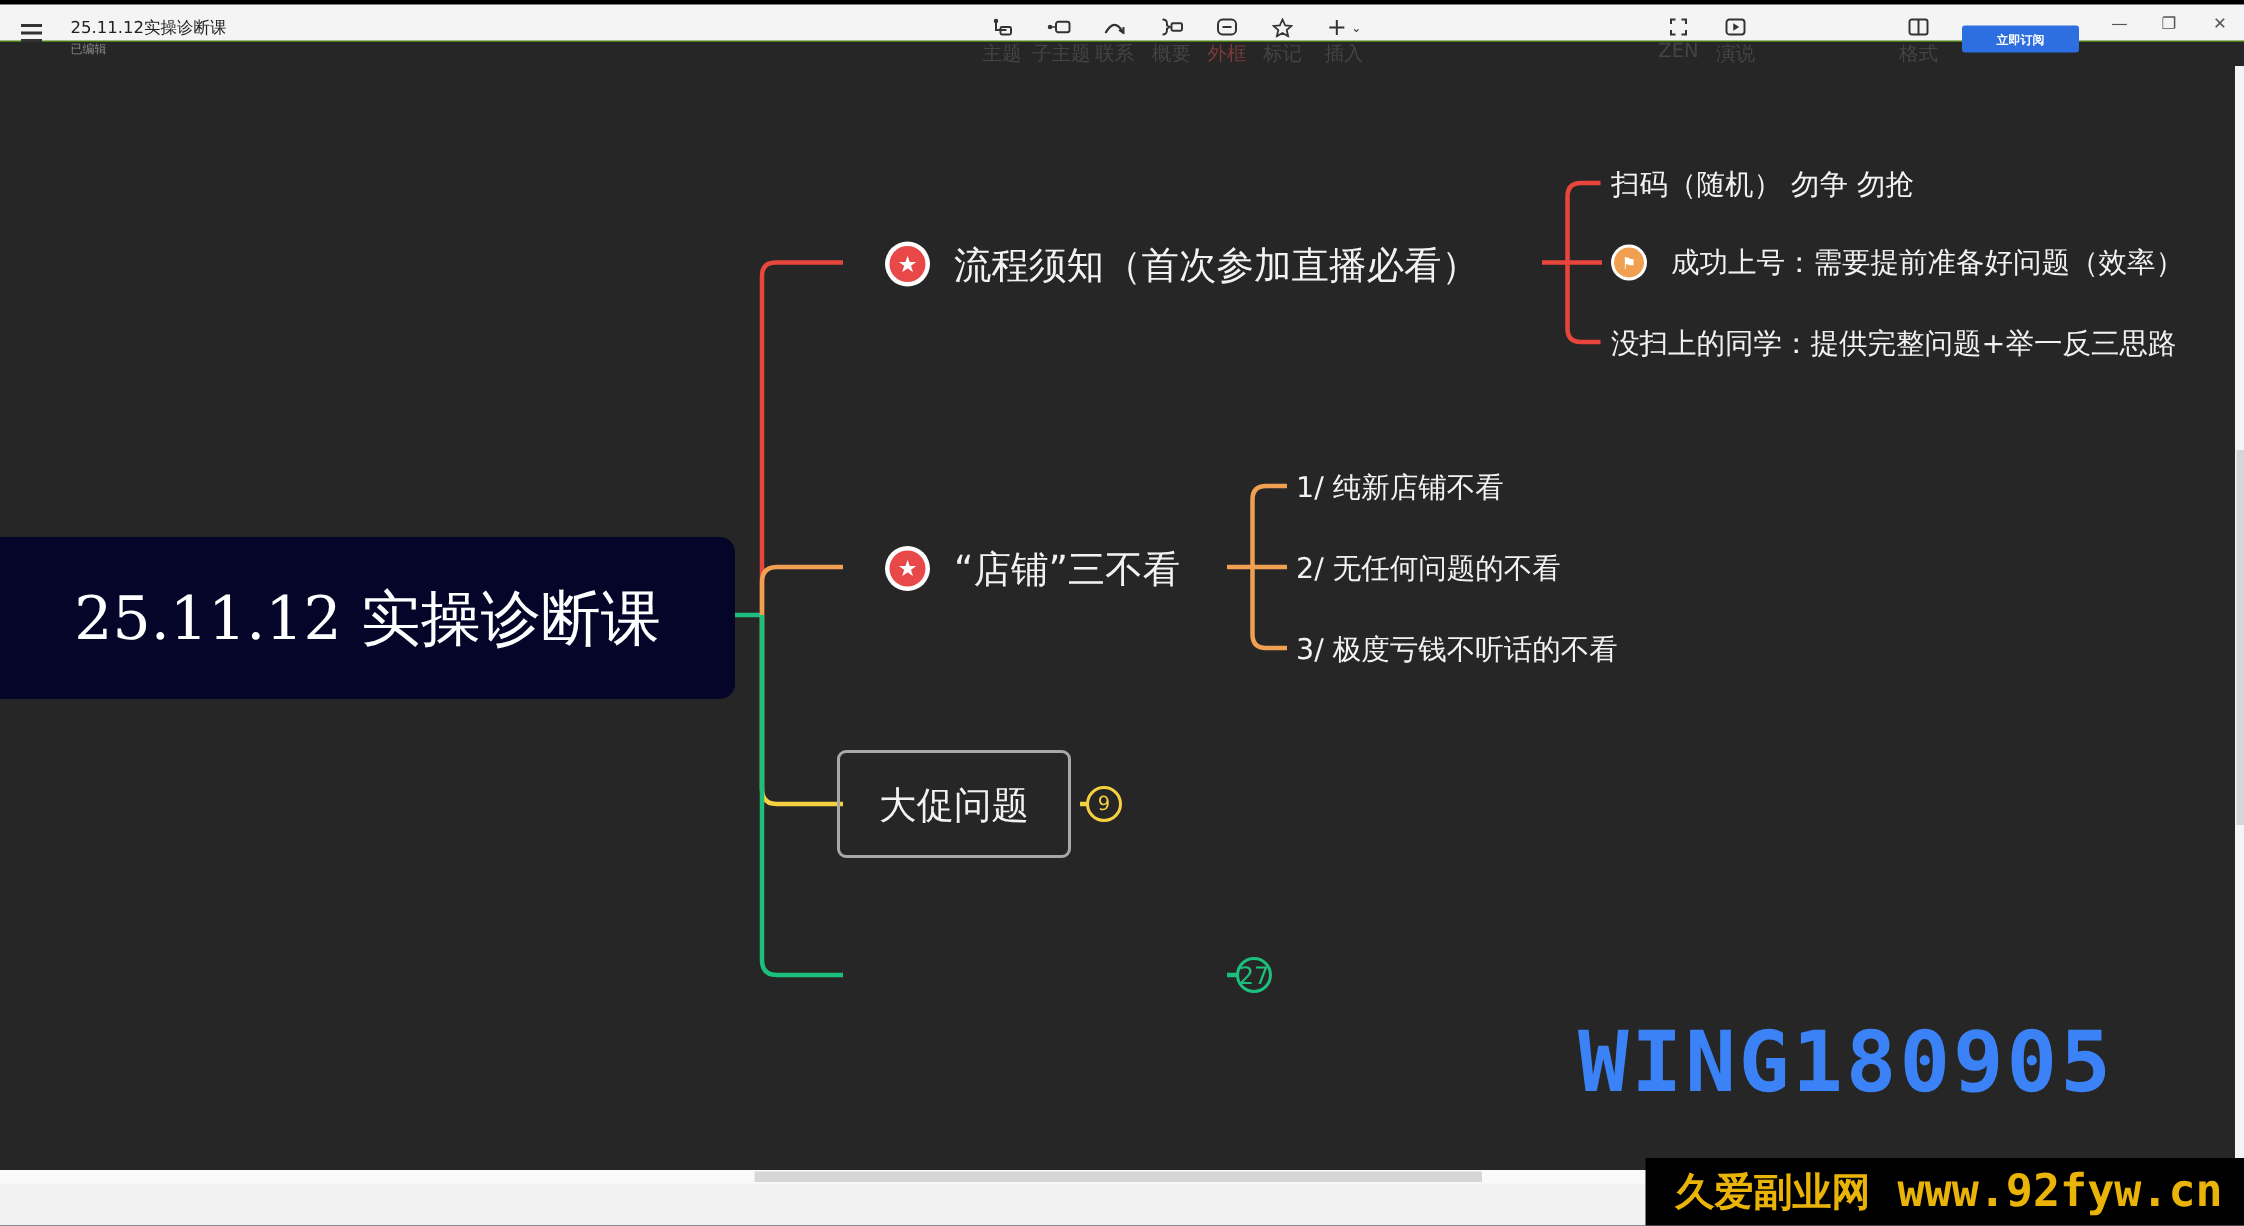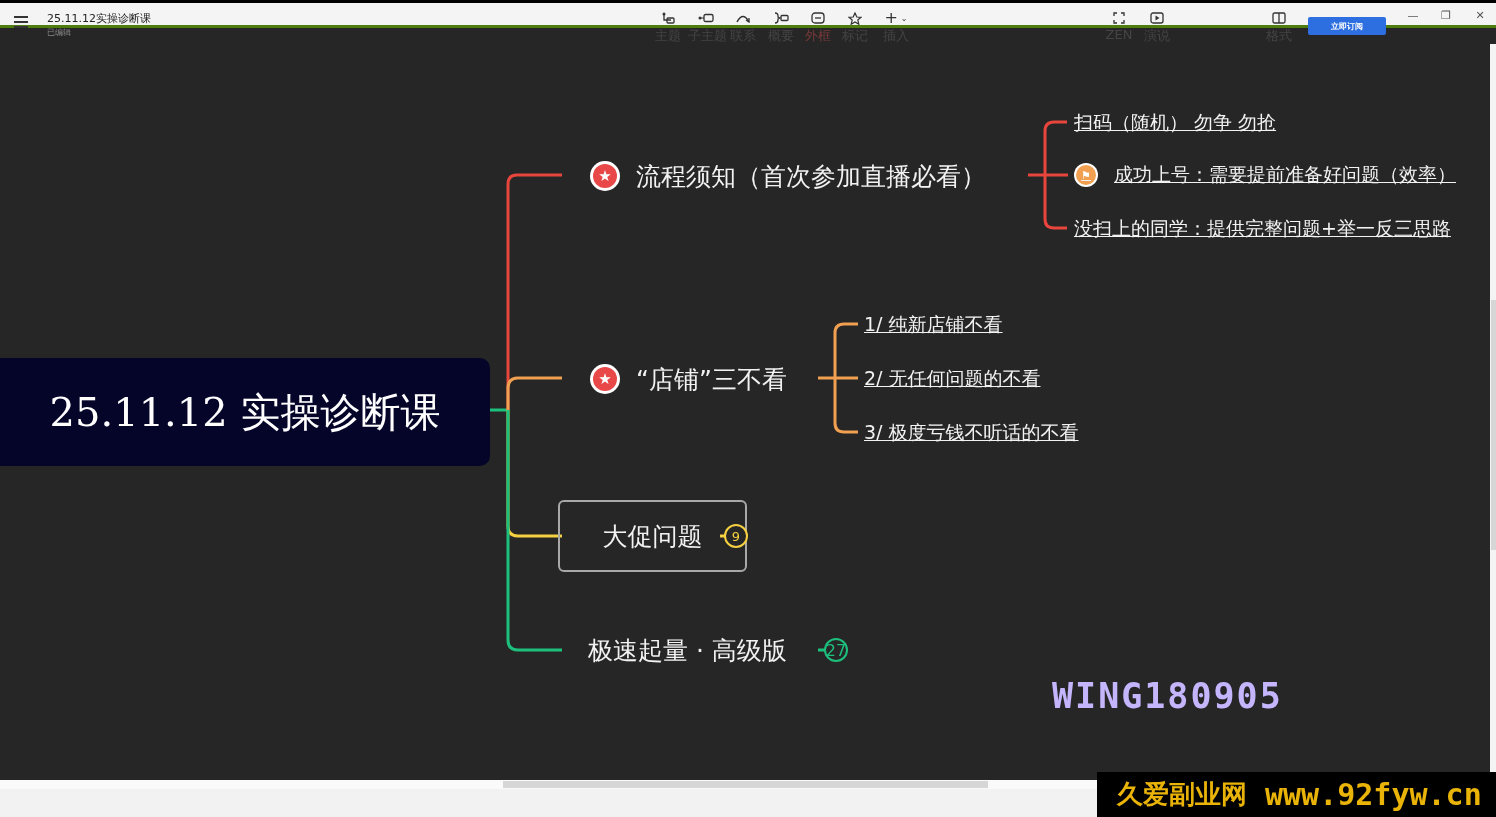--- a/index.html
+++ b/index.html
@@ -1,41 +1,41 @@
 <!DOCTYPE html>
 <html><head>
 <meta charset="utf-8">
 <style>
   * { box-sizing: border-box; margin: 0; padding: 0; }
   html, body { width: 1496px; height: 817px; overflow: hidden; background: #262626; font-family: "DejaVu Sans", "Liberation Sans", sans-serif; }
-  .topbar { position: absolute; left: 0; top: 0; width: 1496px; height: 28px; background: #f4f4f4; border-top: 3px solid #000; border-bottom: 3px solid #4d7c0f; }
+  .topbar { position: absolute; left: 0; top: 0; width: 1496px; height: 28px; background: #f4f4f4; border-top: 3px solid #000; border-bottom: 1px solid #4d7c0f; }
   .menu-btn { position: absolute; left: 14px; top: 13px; width: 14px; height: 12px; cursor: pointer; }
   .menu-btn span { display: block; height: 2px; background: #333; margin-bottom: 3px; }
   .doc-title { position: absolute; left: 47px; top: 8px; font-size: 11px; color: #222; }
   .doc-status { position: absolute; left: 47px; top: 24px; font-size: 8px; color: #888; text-align: center; }
   .tool { position: absolute; top: 8px; width: 36px; text-align: center; cursor: pointer; }
   .tool .ico { height: 14px; display: flex; justify-content: center; align-items: center; }
   .tool .lbl { font-size: 13px; color: #444; margin-top: 2px; white-space: nowrap; }
   .subscribe { position: absolute; left: 1308px; top: 14px; width: 78px; height: 18px; background: #2d6fe0; color: #fff; border-radius: 2px; font-size: 8px; font-weight: bold; display: flex; align-items: center; justify-content: center; cursor: pointer; }
   .winctl { position: absolute; top: 4px; width: 20px; height: 16px; display: flex; justify-content: center; align-items: center; cursor: pointer; color: #555; font-size: 11px; }
 
   .canvas { position: absolute; left: 0; top: 44px; width: 1490px; height: 736px; background: #262626; }
   svg.lines { position: absolute; left: 0; top: 0; }
   .root { position: absolute; left: 0; top: 358px; width: 490px; height: 108px; background: #05052a; border-radius: 0 10px 10px 0; display: flex; align-items: center; justify-content: center; color: #fff; font-family: "DejaVu Serif", "Liberation Serif", serif; font-size: 40px; cursor: pointer; text-align: right; }
   .node { position: absolute; color: #f2f2f2; white-space: nowrap; cursor: pointer; display: flex; align-items: center; }
   .n1 { font-size: 25px; }
-  .n2 { font-size: 19px; text-decoration: underline; }
+  .n2 { font-size: 19px; }
   .marker { width: 30px; height: 30px; border-radius: 50%; background: #fff; display: inline-flex; align-items: center; justify-content: center; margin-right: 16px; }
   .marker .inner { width: 24px; height: 24px; border-radius: 50%; background: #e84848; display: flex; align-items: center; justify-content: center; color: #fff; font-size: 15px; line-height: 1; }
   .marker-sm { width: 24px; height: 24px; margin-right: 16px; }
   .marker-sm .inner { width: 20px; height: 20px; background: #f0a050; font-size: 11px; }
-  .boxed { border: 2px solid #a8a8a8; border-radius: 6px; width: 189px; height: 72px; justify-content: center; }
+  .boxed { border: 2px solid #a8a8a8; border-radius: 6px; width: 156px; height: 72px; justify-content: center; }
   .badge { position: absolute; width: 24px; height: 24px; border-radius: 50%; border: 2px solid; display: flex; align-items: center; justify-content: center; font-size: 13px; cursor: pointer; background: #262626; }
   .wm1 { position: absolute; left: 1055px; top: 548px; font-size: 52px; font-weight: bold; color: #7a7a7a; letter-spacing: 4px; font-family: "DejaVu Sans", sans-serif; }
-  .wm2 { position: absolute; left: 1052px; top: 632px; font-size: 35px; font-weight: bold; color: #c4b5fd; letter-spacing: 2px; font-family: "DejaVu Sans Mono", monospace; }
+  .wm2 { position: absolute; left: 1052px; top: 632px; font-size: 56px; font-weight: bold; color: #3b82f6; letter-spacing: 2px; font-family: "DejaVu Sans Mono", monospace; }
 
   .vscroll { position: absolute; left: 1490px; top: 44px; width: 6px; height: 736px; background: #f4f4f4; }
   .vthumb { position: absolute; left: 1px; top: 256px; width: 5px; height: 250px; background: #d6d6d6; cursor: pointer; }
   .bottom { position: absolute; left: 0; top: 780px; width: 1496px; height: 37px; background: #f2f2f2; }
   .hscroll { position: absolute; left: 0; top: 0; width: 1100px; height: 9px; background: #fafafa; }
   .hthumb { position: absolute; left: 503px; top: 1px; width: 485px; height: 7px; background: #d6d6d6; cursor: pointer; }
   .banner { position: absolute; left: 1097px; top: 772px; width: 426px; height: 45px; background: #000; color: #eab308; display: flex; align-items: center; padding-left: 20px; }
   .banner .cn { font-size: 26px; font-weight: bold; margin-right: 18px; }
   .banner .url { font-size: 30px; font-weight: bold; font-family: "DejaVu Sans Mono", monospace; }
 </style>
@@ -195,21 +195,20 @@
       </span>
     <span>“店铺”三不看</span>
   </div>
   <div class="node n2" style="left:864px;top:268px">1/ 纯新店铺不看</div>
   <div class="node n2" style="left:864px;top:322px">2/ 无任何问题的不看</div>
   <div class="node n2" style="left:864px;top:376px">3/ 极度亏钱不听话的不看</div>
 
   <div class="node n1 boxed" style="left:558px;top:456px">大促问题</div>
   <div class="badge" style="left:724px;top:480px;border-color:#f5d040;color:#f5d040">9</div>
 
-  <div class="node n1" style="left:588px;top:590px">极速起量 · 高级版</div>
   <div class="badge" style="left:824px;top:594px;border-color:#1dbf7d;color:#1dbf7d;font-size:16px">27</div>
 
   <div class="wm2">WING180905</div>
 </div>
 
 <div class="vscroll">
   <div class="vthumb"></div>
 </div>
 
 <div class="bottom">

